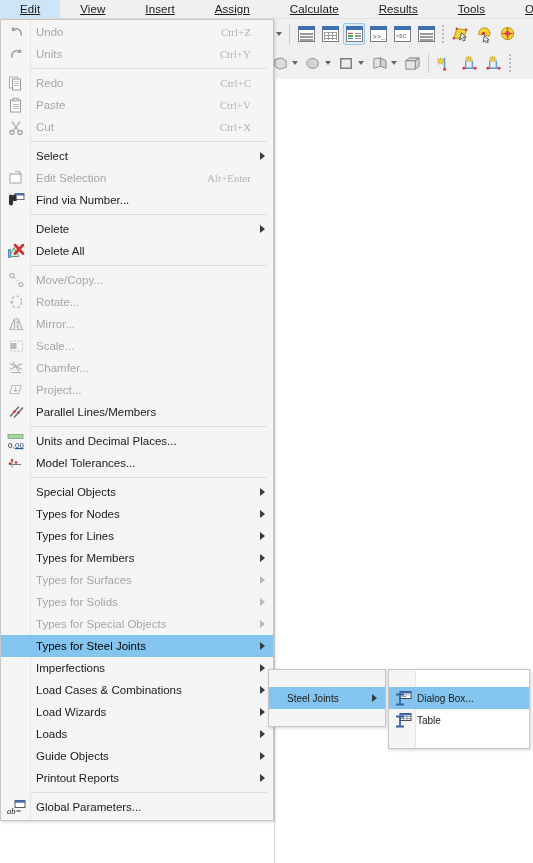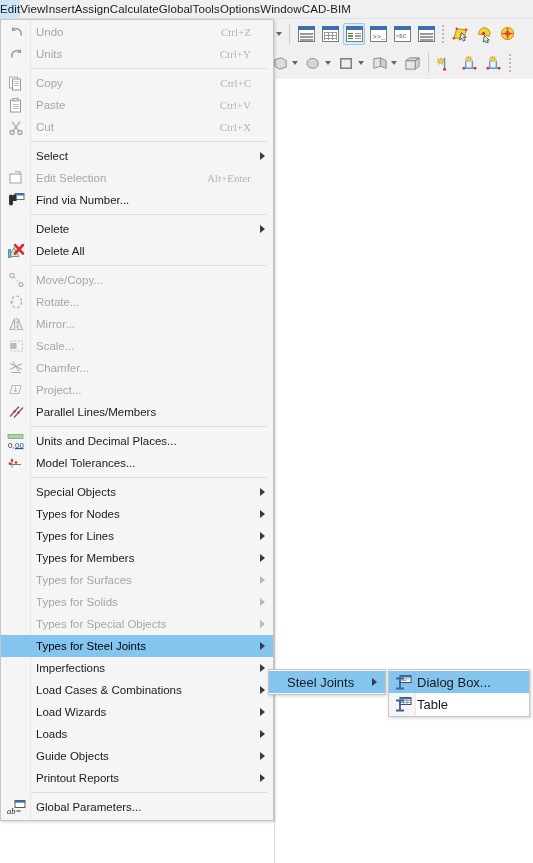--- a/index.html
+++ b/index.html
@@ -15,22 +15,22 @@
   
   .menubar {
     position: absolute; top: 0; left: 0; width: 533px; height: 19px;
     background: #f0f0f0;
     border-bottom: 1px solid #e2e2e2;
     display: flex; align-items: stretch;
     font-size: 11.5px;
     z-index: 40;
   }
   .menubar-item {
-    padding: 0 0; display: flex; align-items: center;
-    color: #1a1a1a; white-space: nowrap; letter-spacing: .1px;
+    padding: 0 20px; display: flex; align-items: center;
+    color: #1a1a1a; white-space: nowrap; letter-spacing: .1px; text-decoration: underline;
   }
   .menubar-item.active { background: #cde6f7; }
 
   
   .toolbar-zone {
     position: absolute; top: 19px; left: 0; width: 533px; height: 60px;
     background: #f0f0f0;
     z-index: 5;
   }
   .toolbar-row { position: absolute; left: 0; width: 533px; height: 28px; display: flex; align-items: center; }
@@ -91,22 +91,22 @@
     width: 0; height: 0;
     border-top: 4px solid transparent; border-bottom: 4px solid transparent;
     border-left: 5px solid #3a3a3a;
   }
   .mi.disabled .arrow { border-left-color: #b8b8b8; }
   .msep { height: 1px; margin: 3px 6px 3px 30px; background: #dcdcdc; }
 
   
   .submenu {
     position: absolute; background: #f5f5f5; border: 1px solid #c6c6c6;
-    box-shadow: 1px 1px 3px rgba(0,0,0,.18); z-index: 60; font-size: 13px;
-    padding: 1px 0;
+    box-shadow: 1px 1px 3px rgba(0,0,0,.18); z-index: 60; font-size: 10px;
+    padding: 17px 0;
   }
   .submenu.lvl1 { left: 268px; top: 669px; width: 118px; }
   .submenu.lvl2 { left: 388px; top: 669px; width: 142px; background:#fff; }
   .submenu.lvl2 .gutter2 { position:absolute; left:0; top:0; bottom:0; width:27px; background:#f5f5f5; border-right:1px solid #e6e6e6;}
   .smi { position: relative; height: 22px; display: flex; align-items: center;
          padding-left: 28px; color: #1a1a1a; white-space: nowrap; }
   .smi.hl { background: #84c5f0; }
   .submenu.lvl1 .smi { padding-left: 18px; }
 </style>
 </head>
@@ -115,21 +115,21 @@
 <div id="app">
 
   <div style="position:absolute;left:274px;top:79px;width:259px;height:784px;background:#ffffff;border-left:1px solid #dcdcdc;"></div>
 
   <div class="menubar" id="menubar">
       <div class="menubar-item active">Edit</div>
       <div class="menubar-item">View</div>
       <div class="menubar-item">Insert</div>
       <div class="menubar-item">Assign</div>
       <div class="menubar-item">Calculate</div>
-      <div class="menubar-item">Global</div>
+      <div class="menubar-item">Results</div>
       <div class="menubar-item">Tools</div>
       <div class="menubar-item">Options</div>
       <div class="menubar-item">Window</div>
       <div class="menubar-item">CAD-BIM</div>
     </div>
 
   <div class="toolbar-zone">
     <div class="toolbar-row r1" style="padding-left:276px;">
       <div class="caret-sm"></div>
       <div class="tb-sep"></div>
@@ -301,21 +301,21 @@
       </div>
       <div class="msep"></div>
       <div class="mi disabled">
         <span class="mi-icon">
           <svg width="16" height="16" viewBox="0 0 16 16">
             <rect x="1.5" y="1.5" width="8" height="11" fill="#fff" stroke="#aaa"></rect>
             <rect x="4.5" y="3.5" width="8" height="11" fill="#fff" stroke="#9a9a9a"></rect>
             <path d="M6 6h5M6 8h5M6 10h5" stroke="#bbb" stroke-width=".9"></path>
           </svg>
         </span>
-        <span class="mi-label">Copy</span>
+        <span class="mi-label">Redo</span>
         <span class="mi-accel">Ctrl+C</span>
       </div>
       <div class="mi disabled">
         <span class="mi-icon">
           <svg width="16" height="16" viewBox="0 0 16 16">
             <rect x="2.5" y="2.5" width="10" height="12" fill="#fff" stroke="#9a9a9a"></rect>
             <rect x="5" y=".8" width="5" height="2.6" fill="#eee" stroke="#9a9a9a"></rect>
             <path d="M5 7h6M5 9h6M5 11h6" stroke="#bbb" stroke-width=".9"></path>
           </svg>
         </span>

